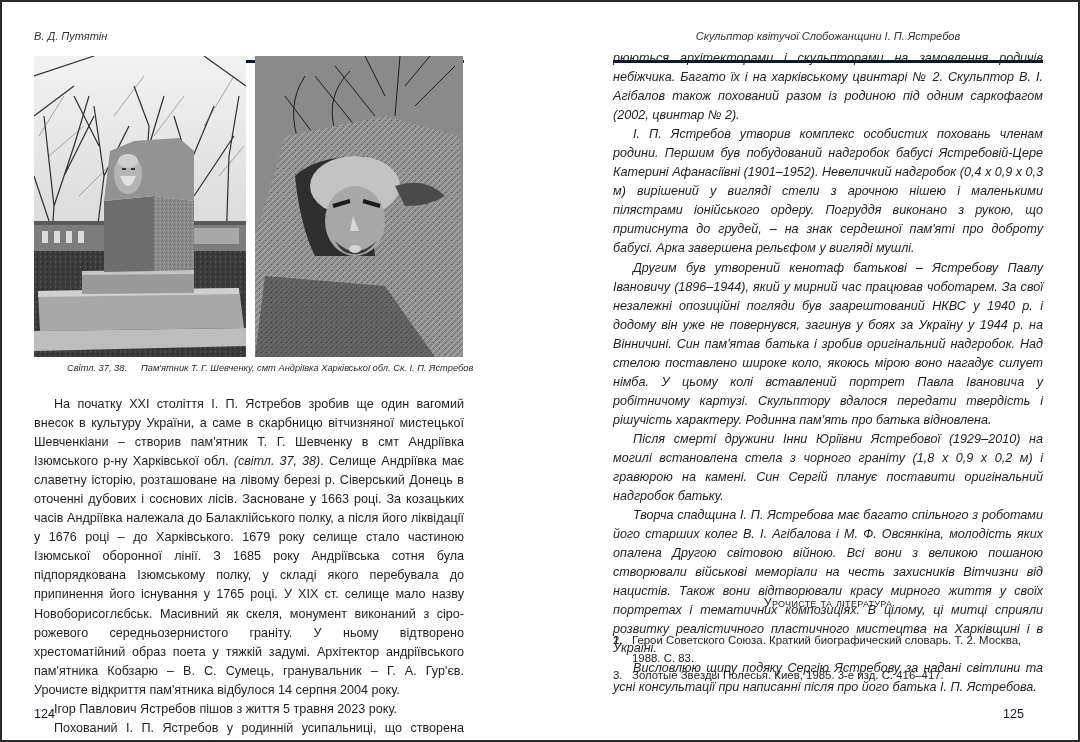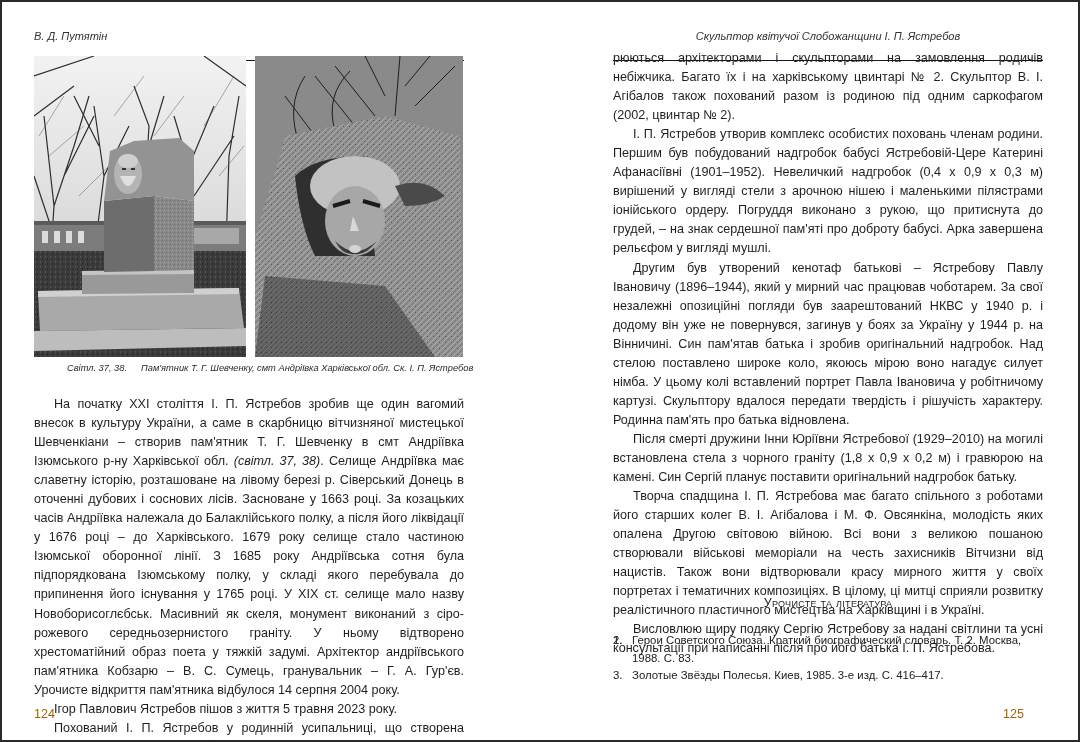--- a/index.html
+++ b/index.html
@@ -15,21 +15,21 @@
   .frame-right { position: absolute; right: 0; top: 0; width: 2px; height: 742px; background: #2a2a2a; }
   .frame-bottom { position: absolute; left: 0; bottom: 0; width: 1080px; height: 2px; background: #2a2a2a; }
 
   .page { position: absolute; top: 0; height: 742px; }
   .page.left { left: 0; width: 540px; }
   .page.right { left: 540px; width: 540px; }
 
   .running-head {
     position: absolute; top: 30px;
     font-size: 11px; font-style: italic; color: #333;
-    border-bottom: 1px solid #0f172a;
+    border-bottom: 3px solid #0f172a;
     padding-bottom: 18px;
   }
   .page.left .running-head { left: 34px; width: 430px; text-align: left; }
   .page.right .running-head { left: 73px; width: 430px; text-align: center; }
 
   .photo {
     position: absolute; top: 56px; height: 301px;
     overflow: hidden;
   }
   .photo svg { display: block; width: 100%; height: 100%; }
@@ -43,40 +43,40 @@
     margin-left: 33px;
   }
   .caption .cap-num { margin-right: 14px; }
 
   .body-text {
     position: absolute;
     font-size: 12.6px; line-height: 19.05px;
     text-align: justify; color: #1f1f1f;
   }
   .page.left .body-text { left: 34px; top: 395px; width: 430px; }
-  .page.right .body-text { left: 73px; top: 49px; width: 430px; }
+  .page.right .body-text { left: 73px; top: 49px; width: 430px; font-style: italic; }
   .body-text p { margin: 0; text-indent: 20px; }
   .body-text p.cont { text-indent: 0; }
   .body-text .ital { font-style: italic; }
 
   .refs-title {
     position: absolute; left: 73px; top: 596px; width: 430px;
     text-align: center; font-size: 12.5px; color: #222;
     font-variant: small-caps; letter-spacing: 0.3px;
   }
   .refs {
     position: absolute; left: 73px; top: 632px; width: 430px;
     font-size: 11.4px; line-height: 17.5px; color: #222;
     margin: 0; padding: 0; list-style: none;
   }
   .refs li { position: relative; padding-left: 19px; }
   .refs li .num { position: absolute; left: 0; top: 0; }
 
   .folio {
-    position: absolute; top: 707px; font-size: 12.5px; color: #a16207;
+    position: absolute; top: 707px; font-size: 12.5px; color: #0f172a;
   }
   .page.left .folio { left: 34px; }
   .page.right .folio { left: 463px; }
 </style>
 </head>
 <body>
 
 <div class="frame-top"></div>
 <div class="frame-left"></div>
 <div class="frame-right"></div>

